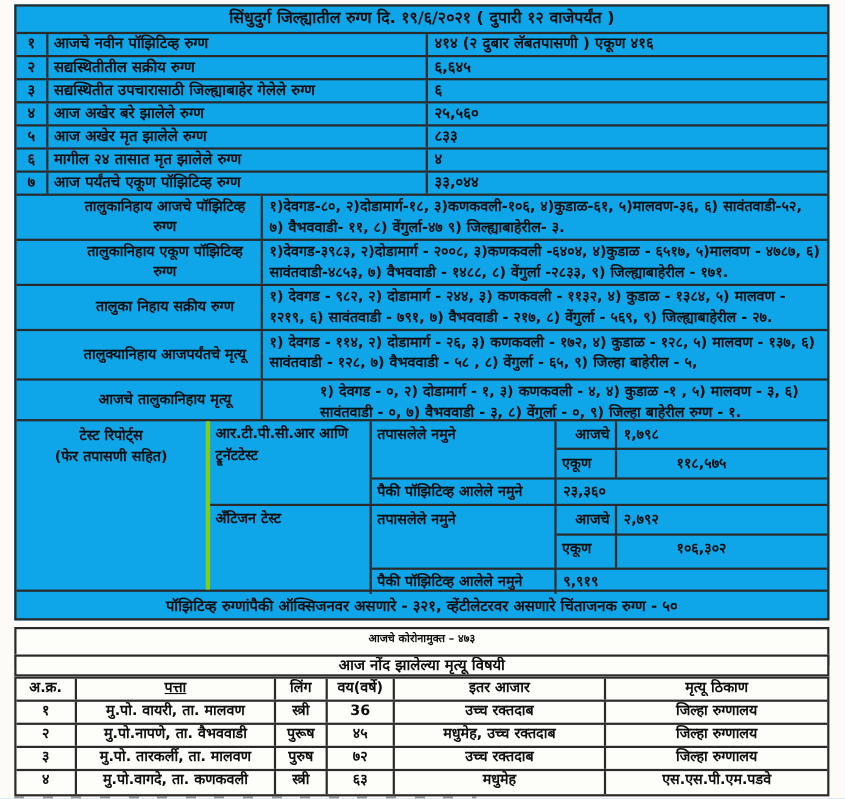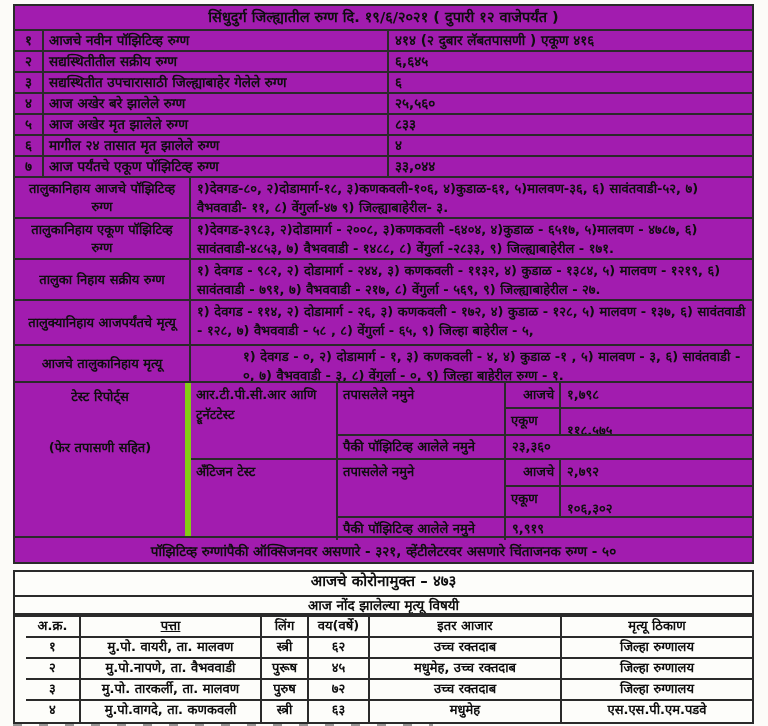--- a/index.html
+++ b/index.html
@@ -1,53 +1,53 @@
 <!DOCTYPE html>
 <html><head>
 <meta charset="utf-8">
 <style>
   * { margin:0; padding:0; box-sizing:border-box; font-family:"DejaVu Sans", sans-serif; }
   html,body { width:768px; height:726px; background:#fcfbf8; color:#0e0e0e; overflow:hidden; }
   body { position:relative; font-weight:bold; }
-  .doc { position:absolute; left:13px; top:4px; width:741px; border:2px solid #2a2a2a; background:#a21caf; }
+  .doc { position:absolute; left:13px; top:4px; width:741px; border:2px solid #2a2a2a; background:#0ea5e9; }
   .cell { overflow:hidden; }
   
   .row-title { height:25px; border-bottom:2px solid #2a2a2a; text-align:center; font-size:14.5px; line-height:22px; }
   
   .srow { display:flex; height:21px; border-bottom:2px solid #2a2a2a; font-size:13.5px; line-height:18px; }
   .s-no { width:29px; border-right:2px solid #2a2a2a; text-align:center; }
   .s-label { width:345px; border-right:2px solid #2a2a2a; padding:0 5px; white-space:nowrap; }
   .s-value { flex:1; padding:0 6px; white-space:nowrap; }
   
   .trow { display:flex; height:41px; border-bottom:2px solid #2a2a2a; font-size:13px; }
-  .t-label { width:176px; border-right:2px solid #2a2a2a; text-align:center; line-height:18px; padding:1px 4px; display:flex; align-items:center; justify-content:center; }
+  .t-label { width:176px; border-right:2px solid #2a2a2a; text-align:center; line-height:18px; padding:1px 4px; display:flex; align-items:center; justify-content:center;margin-left:48px; }
   .t-content { flex:1; padding:1px 6px; line-height:19px; }
   
   .tests { display:flex; height:155px; border-bottom:2px solid #2a2a2a; font-size:13px; }
-  .tests-label { width:176px; border-right:6px solid #84cc16; display:flex; flex-direction:column; align-items:center; padding-top:4px; line-height:19px;gap:32px; }
+  .tests-label { width:176px; border-right:4px solid #84cc16; display:flex; flex-direction:column; align-items:center; padding-top:4px; line-height:19px; }
   .tests-right { flex:1; display:flex; flex-direction:column; }
   .tgrid { display:grid; grid-template-columns:147px 168px 55px 1fr; }
   .tgrid.rtpcr { grid-template-rows:26px 25px 24px; border-bottom:2px solid #2a2a2a; }
   .tgrid.antigen { grid-template-rows:27px 29px 24px; }
   .tg-type { grid-area:1/1/4/2; border-right:2px solid #2a2a2a; padding:2px 5px; line-height:20px; }
   .tg-tested { grid-area:1/2/3/3; border-right:2px solid #2a2a2a; padding:2px 5px; }
   .tg-today-l { grid-area:1/3/2/4; border-right:2px solid #2a2a2a; border-bottom:2px solid #2a2a2a; padding:2px 17px; }
   .tg-today-v { grid-area:1/4/2/5; border-bottom:2px solid #2a2a2a; padding:2px 6px; }
   .tg-total-l { grid-area:2/3/3/4; border-right:2px solid #2a2a2a; padding:2px 5px; }
-  .tg-total-v { grid-area:2/4/3/5; padding:12px 6px; }
+  .tg-total-v { grid-area:2/4/3/5; padding:2px 6px;margin-left:48px; }
   .tg-pos-l { grid-area:3/2/4/3; border-right:2px solid #2a2a2a; border-top:2px solid #2a2a2a; padding:1px 5px; white-space:nowrap; }
   .tg-pos-v { grid-area:3/3/4/5; border-top:2px solid #2a2a2a; padding:1px 6px; }
   
   .oxy { height:24px; text-align:center; font-size:13.5px; line-height:26px; }
   .box { position:absolute; left:13px; width:741px; border:2px solid #2a2a2a; background:#fdfdfa; text-align:center; overflow:hidden; }
-  .box-recovered { top:570px; height:35px; font-size:15px; line-height:19px; }
+  .box-recovered { top:570px; height:35px; font-size:10px; line-height:19px; }
   .box-deathtitle { top:595px; height:20px; font-size:13.5px; line-height:16px; }
   
   .deaths { position:absolute; left:13px; top:615px; width:741px; border:2px solid #2a2a2a; background:#fdfdfa; }
-  .drow { display:flex; height:21px; font-size:13px; line-height:18px; border-bottom:2px solid #2a2a2a;margin-left:11px; }
+  .drow { display:flex; height:21px; font-size:13px; line-height:18px; border-bottom:2px solid #2a2a2a; }
   .drow:last-child { border-bottom:none; }
   .d-no { width:55px; border-right:2px solid #2a2a2a; text-align:center; }
   .d-addr { width:181px; border-right:2px solid #2a2a2a; padding:0 5px; white-space:nowrap;text-align:center; }
   .d-sex { width:47px; border-right:2px solid #2a2a2a; text-align:center; }
   .d-age { width:61px; border-right:2px solid #2a2a2a; text-align:center; }
   .d-ill { width:192px; border-right:2px solid #2a2a2a; text-align:center; white-space:nowrap; }
   .d-place { flex:1; text-align:center; white-space:nowrap; }
   .drow.head { height:21px; }
   
   .sliver { position:absolute; left:13px; top:724px; width:420px; height:2px; overflow:hidden;
@@ -158,21 +158,21 @@
     <div class="d-addr cell" style="text-align:center;text-decoration:underline;">पत्ता</div>
     <div class="d-sex cell">लिंग</div>
     <div class="d-age cell">वय(वर्षे)</div>
     <div class="d-ill cell">इतर आजार</div>
     <div class="d-place cell">मृत्यू ठिकाण</div>
   </div>
   <div class="drow">
     <div class="d-no cell">१</div>
     <div class="d-addr cell">मु.पो. वायरी, ता. मालवण</div>
     <div class="d-sex cell">स्त्री</div>
-    <div class="d-age cell">६२</div>
+    <div class="d-age cell">36</div>
     <div class="d-ill cell">उच्च रक्तदाब</div>
     <div class="d-place cell">जिल्हा रुग्णालय</div>
   </div>
   <div class="drow">
     <div class="d-no cell">२</div>
     <div class="d-addr cell">मु.पो.नापणे, ता. वैभववाडी</div>
     <div class="d-sex cell">पुरूष</div>
     <div class="d-age cell">४५</div>
     <div class="d-ill cell">मधुमेह, उच्च रक्तदाब</div>
     <div class="d-place cell">जिल्हा रुग्णालय</div>

